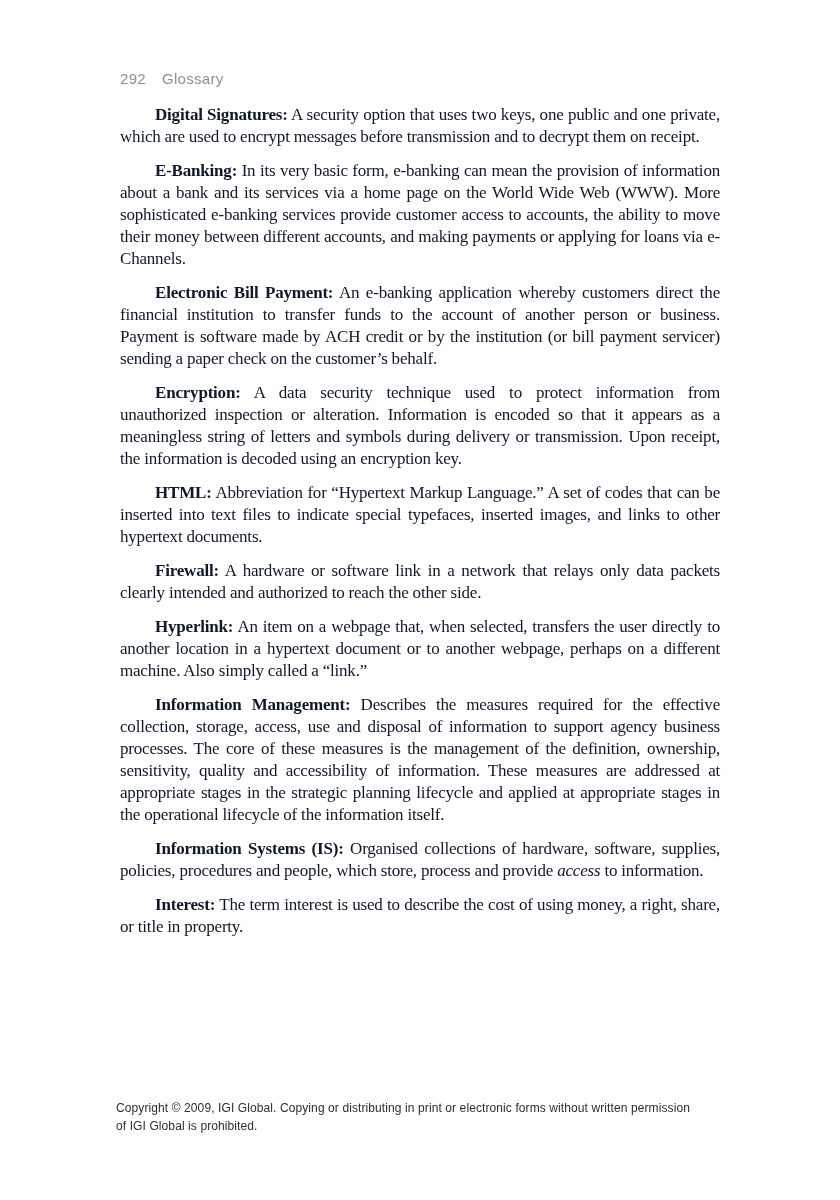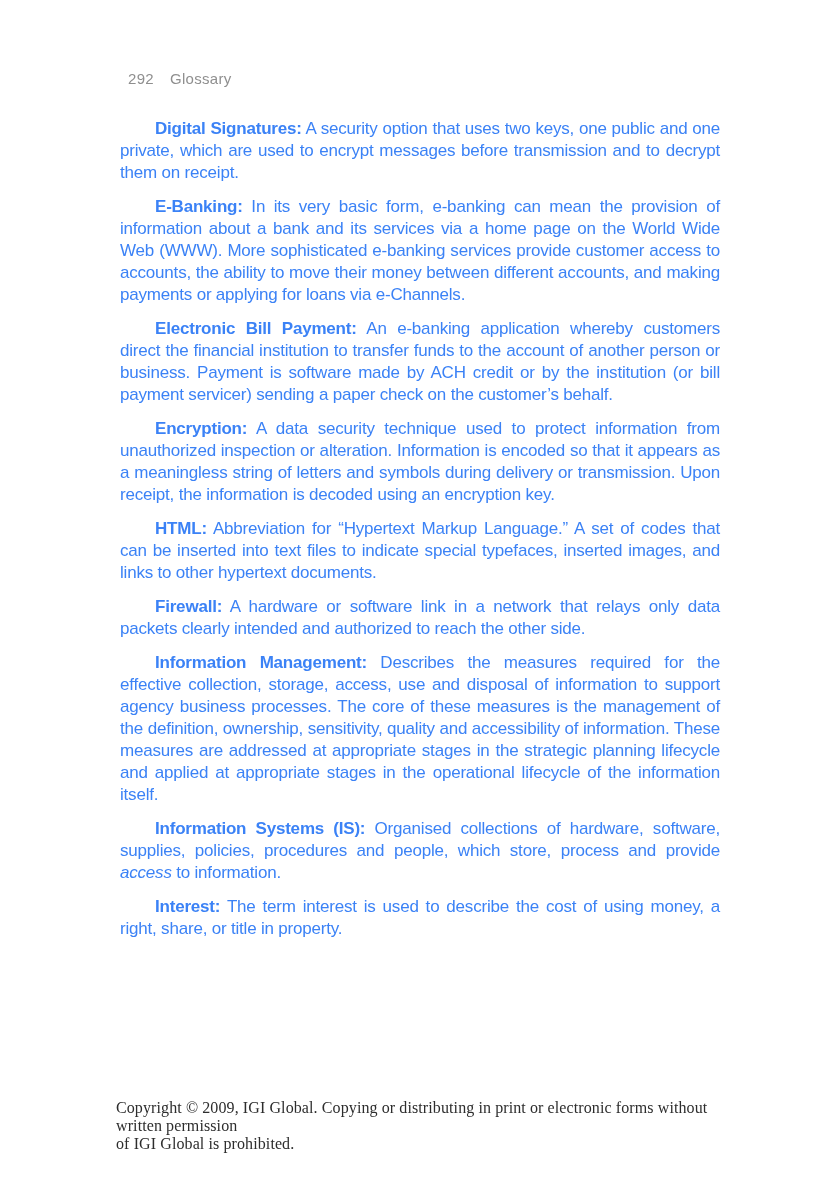--- a/index.html
+++ b/index.html
@@ -9,60 +9,60 @@
   }
   .page {
     position: relative;
     width: 840px;
     height: 1200px;
     background: #ffffff;
     overflow: hidden;
   }
   .page-header {
     position: absolute;
-    left: 128px;
+    left: 120px;
     top: 70px;
     font-family: "Liberation Sans", sans-serif;
     font-size: 15px;
     color: #8f8f8f;
     letter-spacing: 0.3px;
   }
   .page-header .pgnum {
     margin-right: 16px;
   }
   .content {
     position: absolute;
     left: 120px;
-    top: 118px;
+    top: 104px;
     width: 600px;
-    font-family: Liberation Sans, sans-serif;
+    font-family: Liberation Serif, serif;
     font-size: 17px;
     line-height: 22px;
     letter-spacing: -0.2px;
-    color: #3b82f6;
+    color: #0f172a;
   }
   .entry {
     margin: 0 0 12px 0;
     text-indent: 35px;
     text-align: justify;
   }
   .entry b {
     font-weight: bold;
   }
   .entry i {
     font-style: italic;
     margin-top: 28px;
   }
   .page-footer {
     position: absolute;
     left: 116px;
     top: 1099px;
     width: 610px;
-    font-family: Liberation Serif, serif;
-    font-size: 16px;
+    font-family: Liberation Sans, sans-serif;
+    font-size: 12px;
     line-height: 18px;
     color: #2d2d2d;
     letter-spacing: 0.1px;
   }
 </style>
 </head>
 <body>
 
 <div class="page">
 
@@ -71,20 +71,21 @@
   </div>
 
   <div class="content">
     <div id="entries">
         <p class="entry"><b>Digital Signatures:</b><span> A security option that uses two keys, one public and one private, which are used to encrypt messages before transmission and to decrypt them on receipt.</span></p>
         <p class="entry"><b>E-Banking:</b><span> In its very basic form, e-banking can mean the provision of information about a bank and its services via a home page on the World Wide Web (WWW). More sophisticated e-banking services provide customer access to accounts, the ability to move their money between different accounts, and making payments or applying for loans via e-Channels.</span></p>
         <p class="entry"><b>Electronic Bill Payment:</b><span> An e-banking application whereby customers direct the financial institution to transfer funds to the account of another person or business. Payment is software made by ACH credit or by the institution (or bill payment servicer) sending a paper check on the customer’s behalf.</span></p>
         <p class="entry"><b>Encryption:</b><span> A data security technique used to protect information from unauthorized inspection or alteration. Information is encoded so that it appears as a meaningless string of letters and symbols during delivery or transmission. Upon receipt, the information is decoded using an encryption key.</span></p>
         <p class="entry"><b>HTML:</b><span> Abbreviation for “Hypertext Markup Language.” A set of codes that can be inserted into text files to indicate special typefaces, inserted images, and links to other hypertext documents.</span></p>
         <p class="entry"><b>Firewall:</b><span> A hardware or software link in a network that relays only data packets clearly intended and authorized to reach the other side.</span></p>
+        <p class="entry"><b>Hyperlink:</b><span> An item on a webpage that, when selected, transfers the user directly to another location in a hypertext document or to another webpage, perhaps on a different machine. Also simply called a “link.”</span></p>
         <p class="entry"><b>Information Management:</b><span> Describes the measures required for the effective collection, storage, access, use and disposal of information to support agency business processes. The core of these measures is the management of the definition, ownership, sensitivity, quality and accessibility of information. These measures are addressed at appropriate stages in the strategic planning lifecycle and applied at appropriate stages in the operational lifecycle of the information itself.</span></p>
         <p class="entry"><b>Information Systems (IS):</b><span> Organised collections of hardware, software, supplies, policies, procedures and people, which store, process and provide </span><i>access</i><span> to information.</span></p>
         <p class="entry"><b>Interest:</b><span> The term interest is used to describe the cost of using money, a right, share, or title in property.</span></p>
       </div>
   </div>
 
   <div class="page-footer">
     <div>Copyright © 2009, IGI Global. Copying or distributing in print or electronic forms without written permission</div>
     <div>of IGI Global is prohibited.</div>
   </div>

